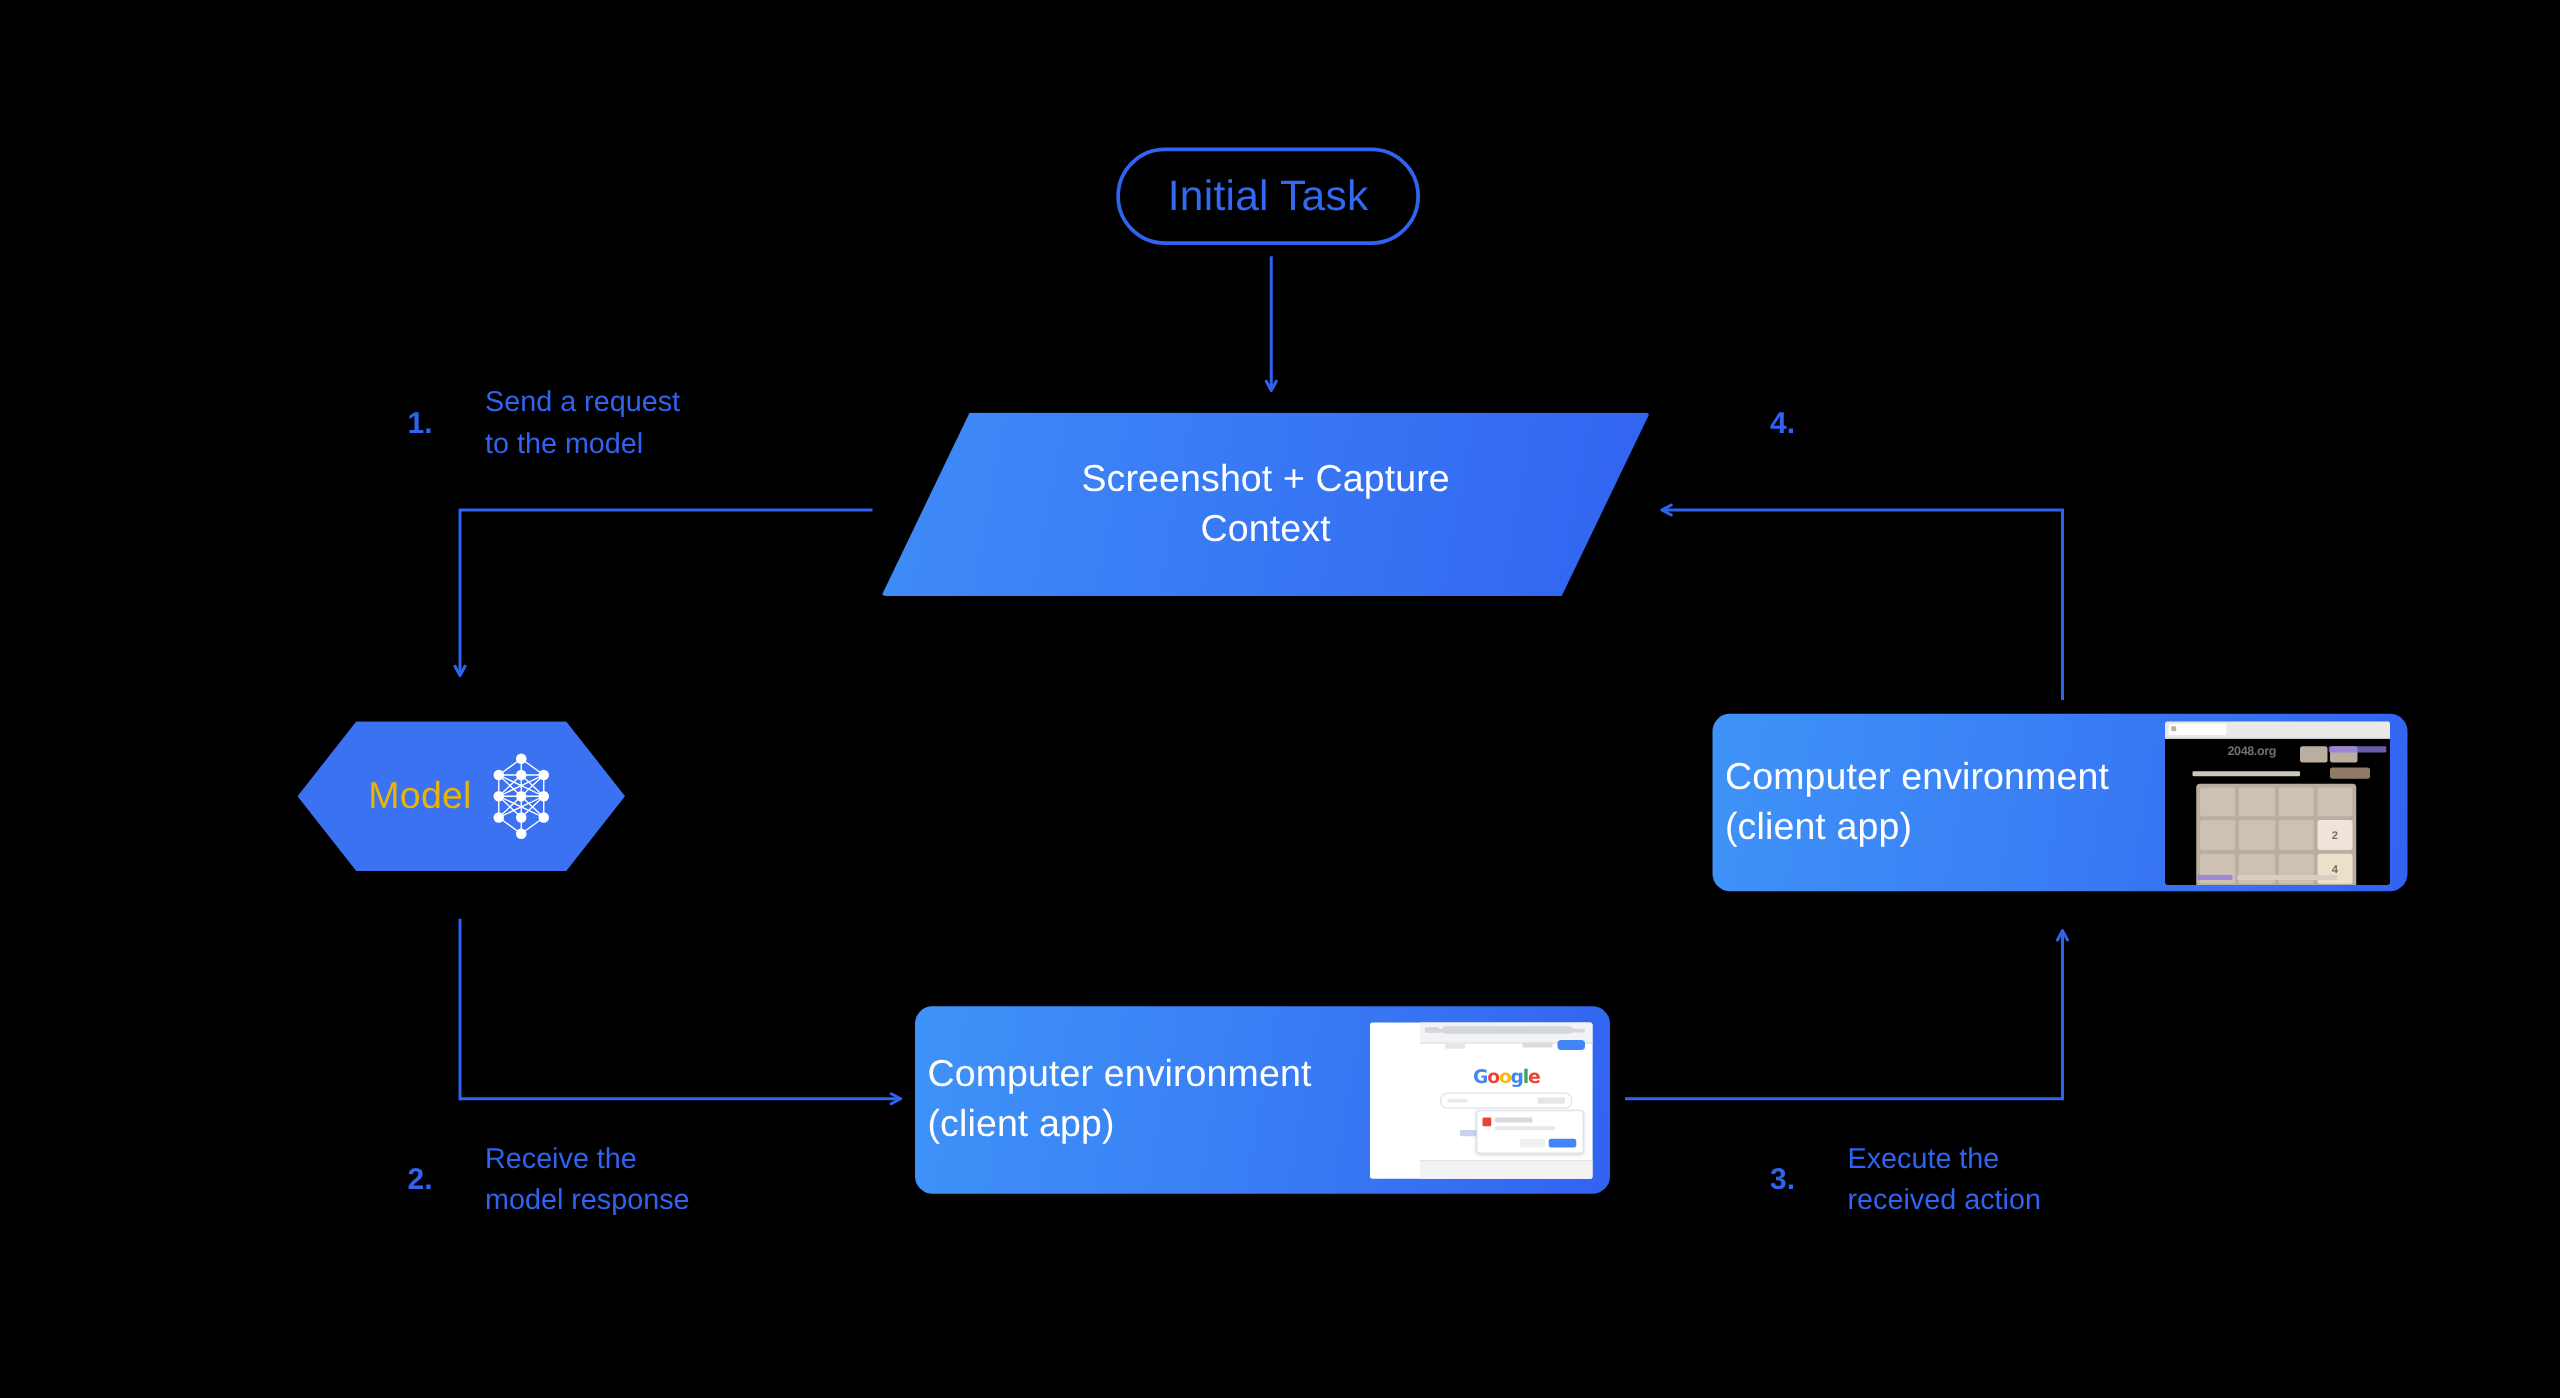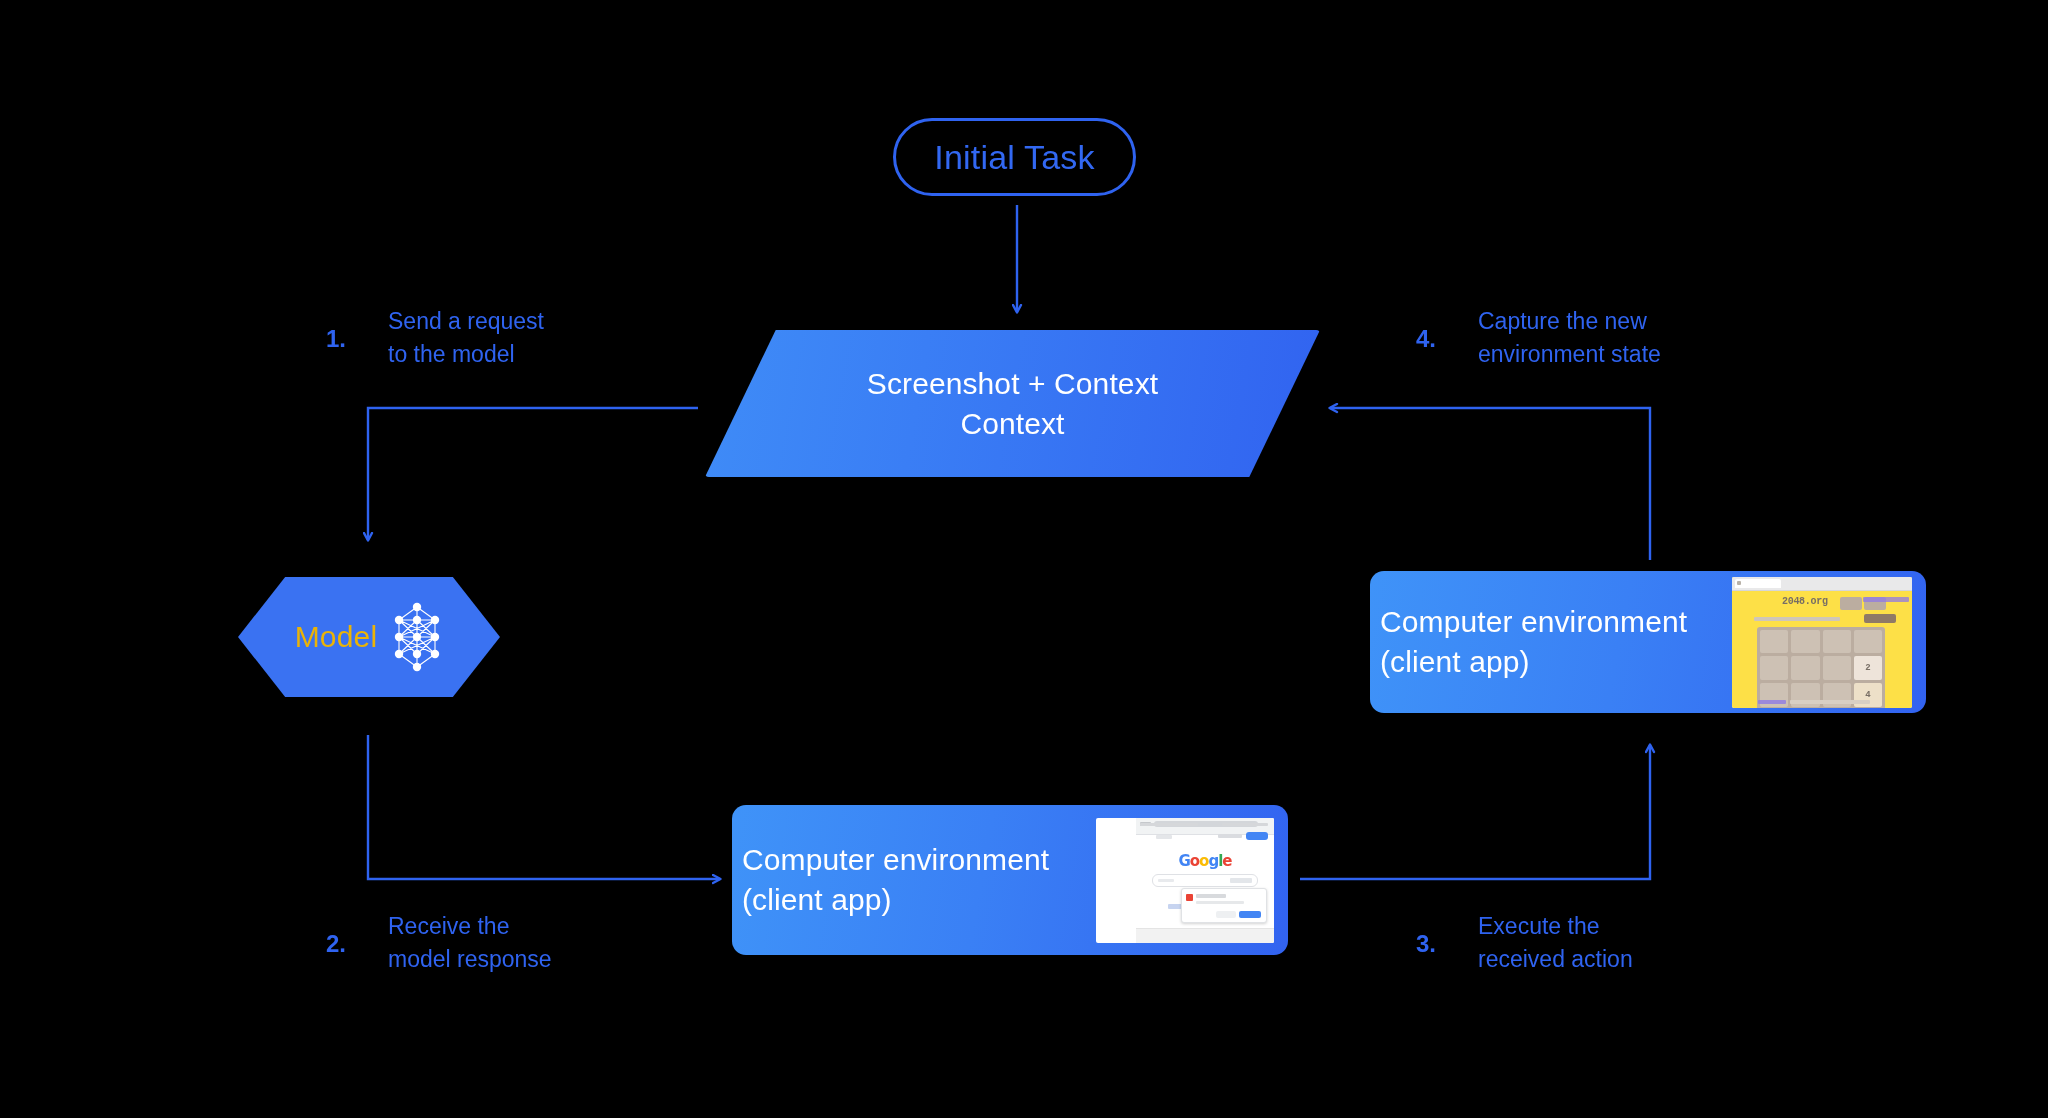--- a/index.html
+++ b/index.html
@@ -154,24 +154,23 @@
     overflow: hidden;
     position: relative;
   }
   .env-card.right .env-thumb { width: 180px; height: 131px; }
   .env-card.bottom .env-thumb { width: 178px; height: 125px; }
 
   
   .t2048 {
     position: absolute;
     inset: 0;
-    background: #fde047;
+    background: #000000;
     font-size: 5px;
     color: #7a6f64;
-    font-family: Liberation Mono, monospace;
   }
   .t2048-chrome {
     position: absolute; left: 0; top: 0; right: 0; height: 13px;
     background: #e9e9ea; border-bottom: 1px solid #d6d6d8;
   }
   .t2048-tab {
     position: absolute; left: 3px; top: 2px; width: 46px; height: 9px;
     background: #ffffff; border-radius: 2px 2px 0 0;
   }
   .t2048-tabdot {
@@ -359,21 +358,21 @@
     <path d="M1650,560 L1650,408 L1330,408" fill="none" stroke="#2f63f0" stroke-width="2.4" marker-end="url(#ah)"></path>
   </svg>
 
   <div class="pill">
     <span class="pill-label">Initial Task</span>
   </div>
 
   <div class="para-wrap">
     <div class="para-shape"></div>
     <div class="para-label">
-      <span>Screenshot + Context</span>
+      <span>Screenshot + Capture</span>
       <span>Context</span>
     </div>
   </div>
 
   <div class="hex-wrap">
     <div class="hex-shape"></div>
     <div class="hex-inner">
       <span class="hex-label">Model</span>
       <svg class="nn-icon" viewBox="0 0 52 72">
         <g stroke="#ffffff" stroke-width="1.1" fill="none">
@@ -480,22 +479,20 @@
   </div>
 
   <div class="step" id="step1">
     <span class="step-num">1.</span>
     <span class="step-text">Send a request
 to the model</span>
   </div>
 
   <div class="step" id="step4">
     <span class="step-num">4.</span>
-    <span class="step-text">Capture the new
-environment state</span>
   </div>
 
   <div class="step" id="step2">
     <span class="step-num">2.</span>
     <span class="step-text">Receive the
 model response</span>
   </div>
 
   <div class="step" id="step3">
     <span class="step-num">3.</span>

